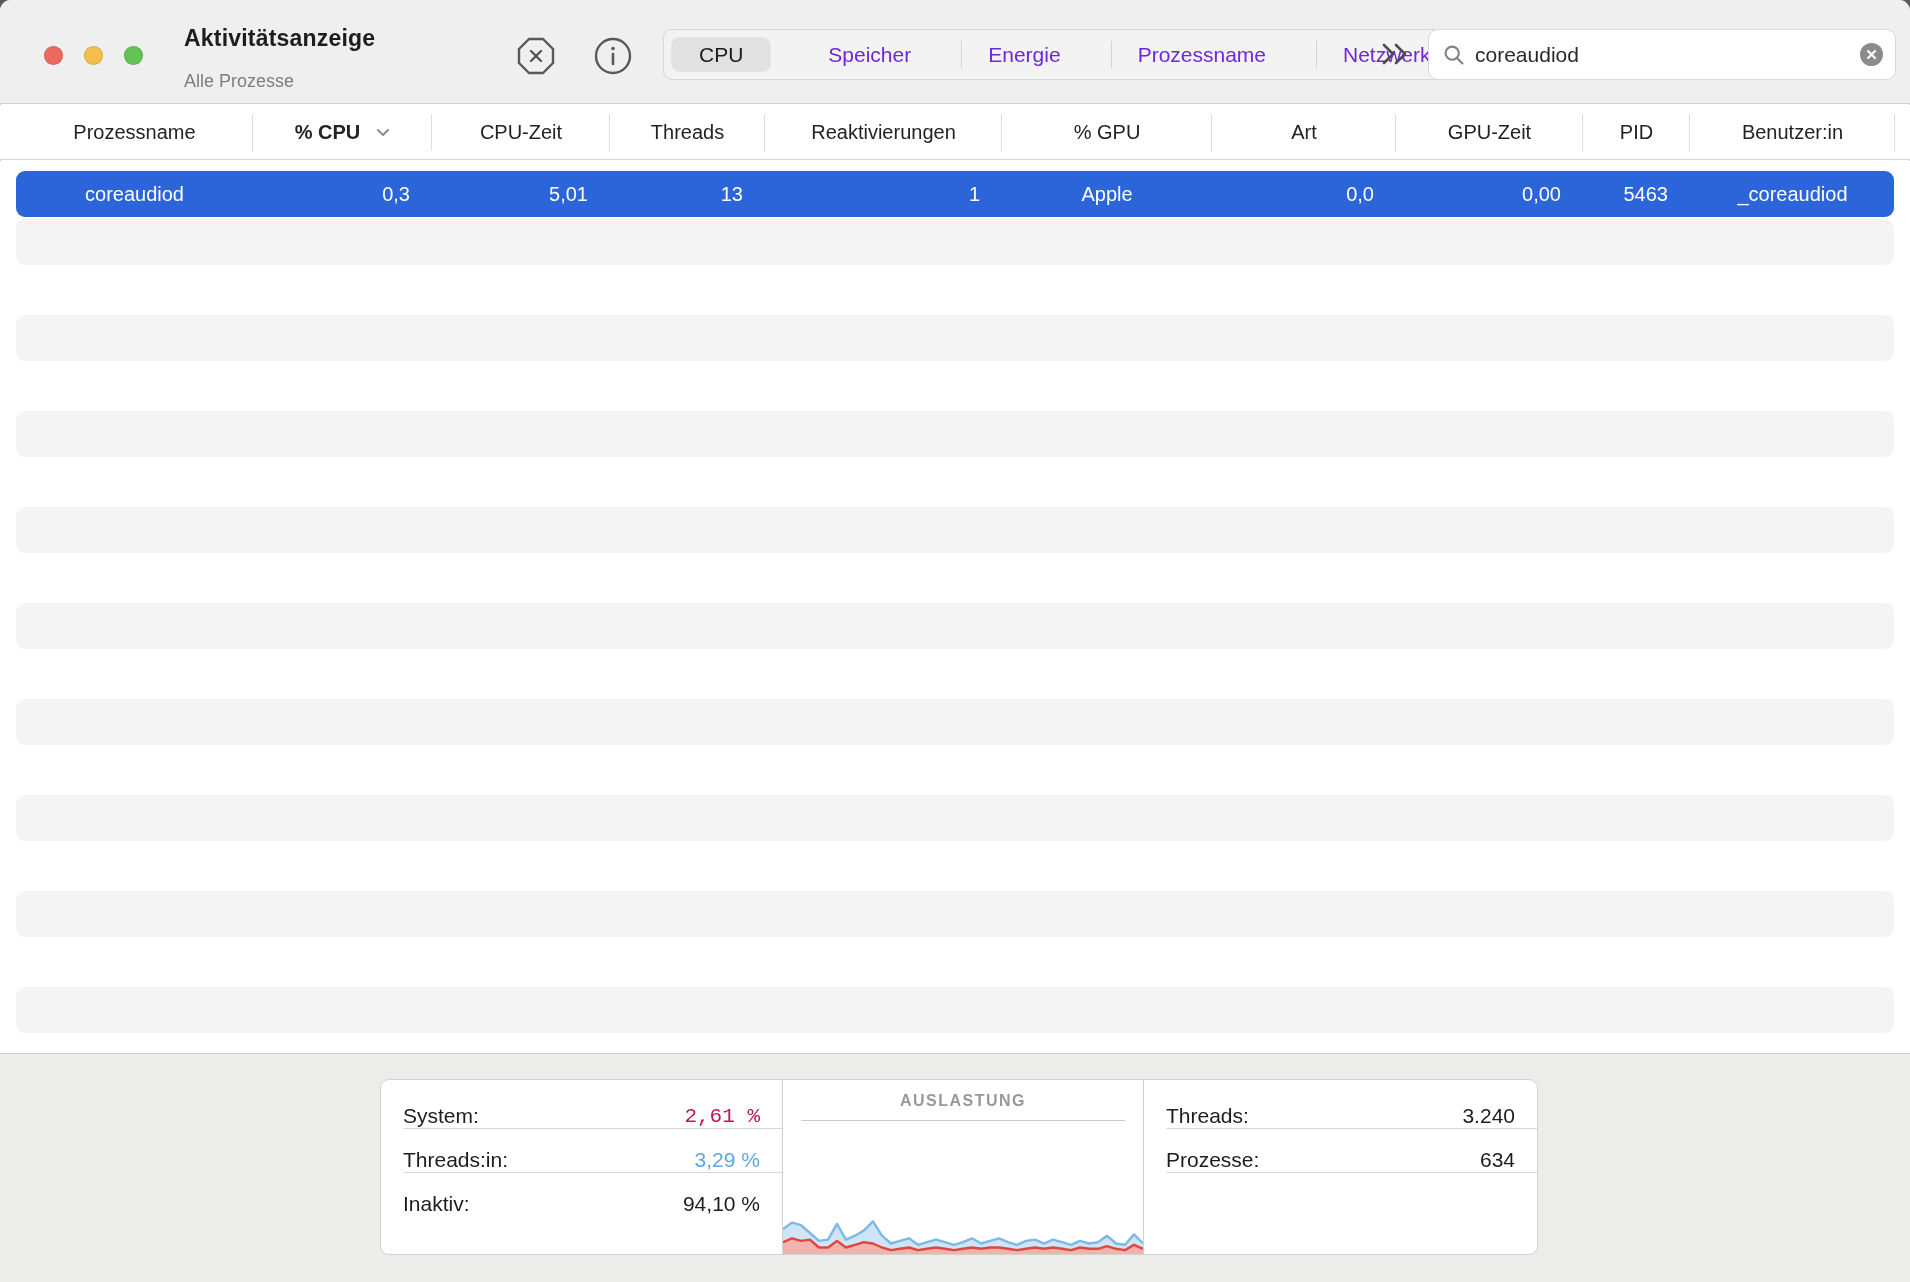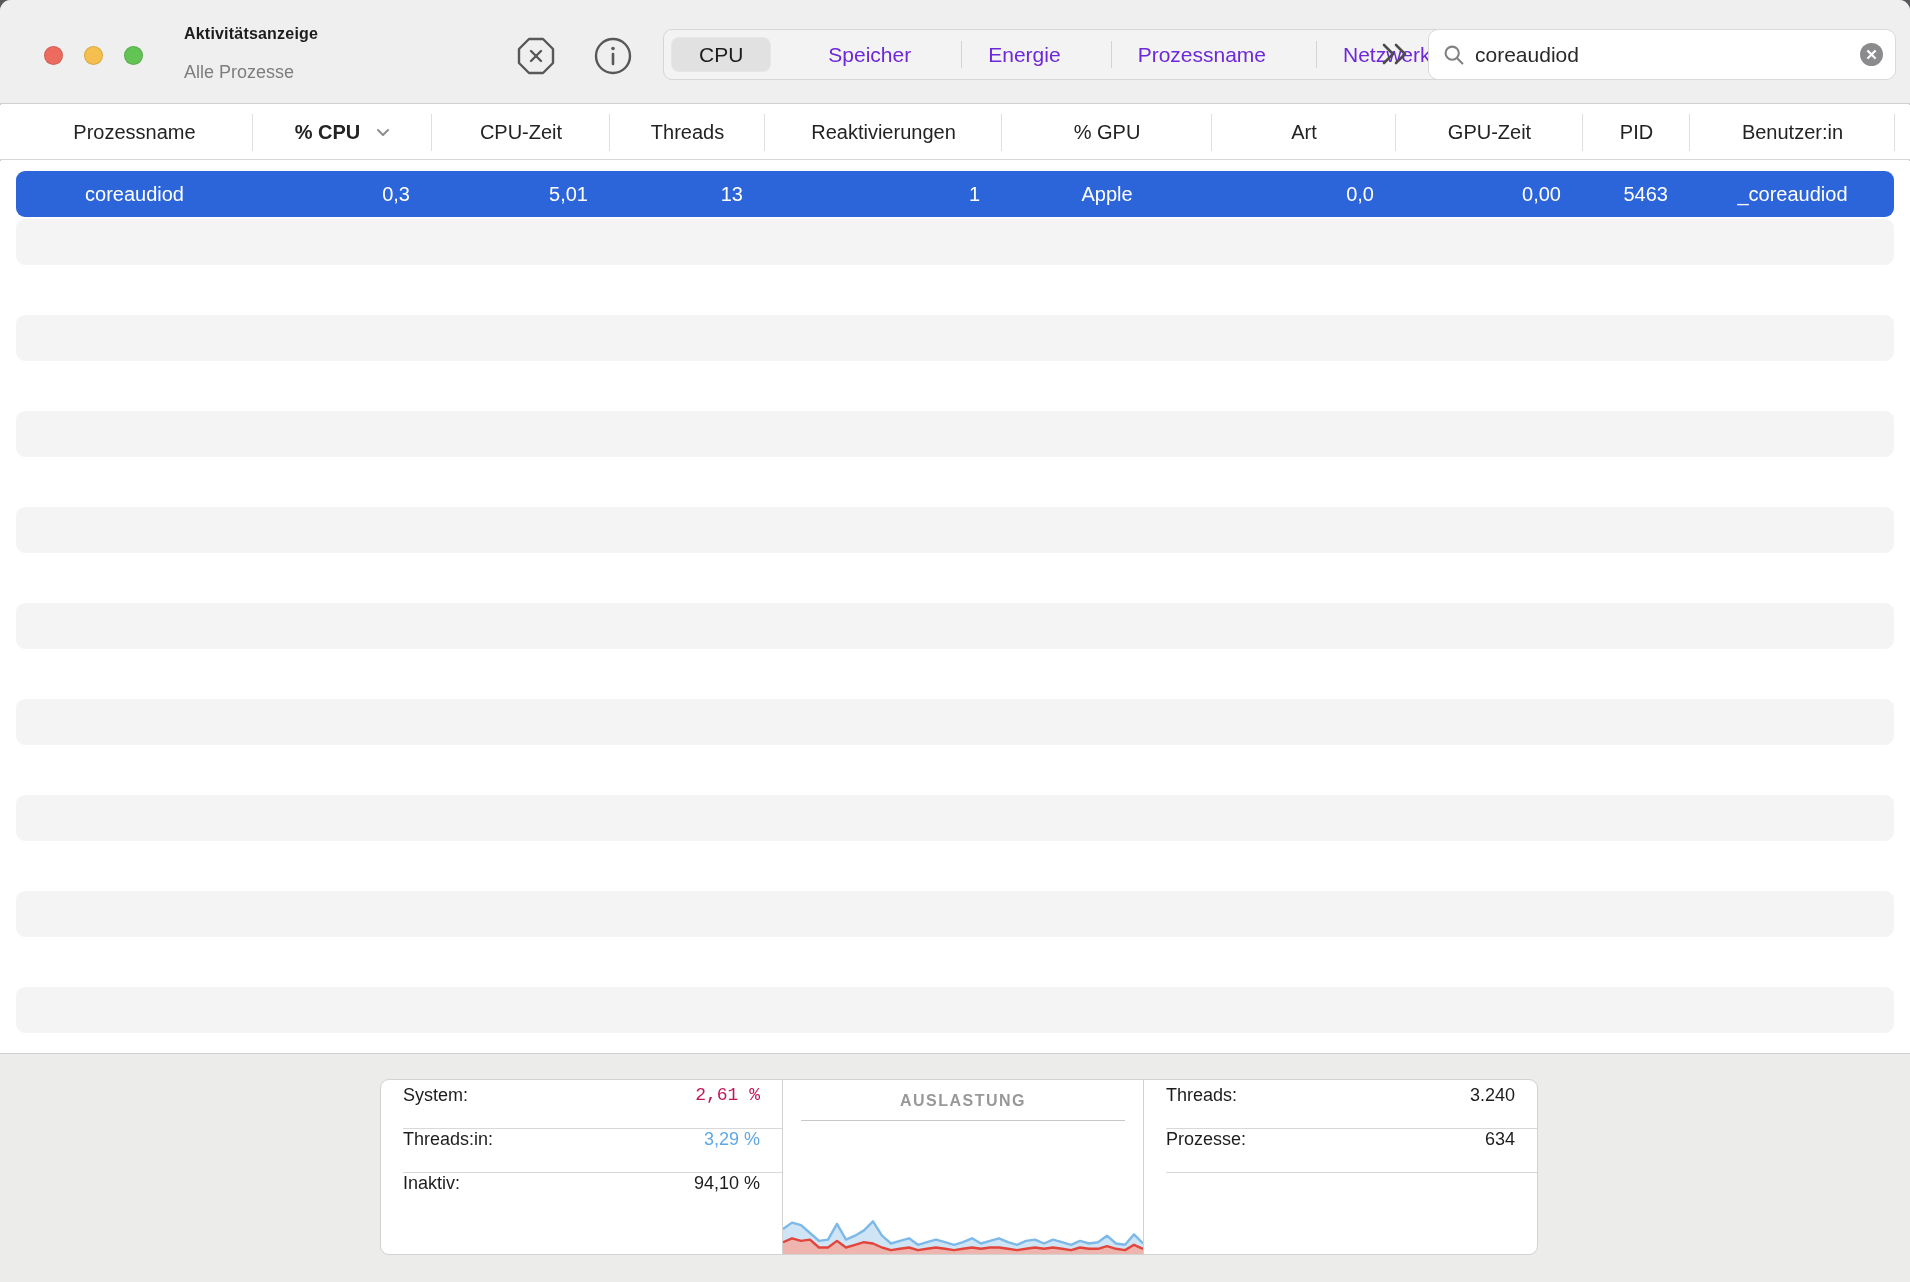--- a/index.html
+++ b/index.html
@@ -9,21 +9,21 @@
             border-radius:11px 11px 0 0; overflow:hidden;
             box-shadow:0 0 0 1px rgba(0,0,0,.22) inset; }
 
   
   .toolbar { position:absolute; left:0; top:0; width:1910px; height:104px;
              background:#f0efef; border-bottom:1px solid #d2d1d1; }
   .lights { position:absolute; left:44px; top:46px; display:flex; gap:21px; }
   .light  { width:19px; height:19px; border-radius:50%;
             box-shadow:0 0 0 1px rgba(0,0,0,.12) inset; }
   .titlewrap { position:absolute; left:184px; top:25px; }
-  .wtitle    { font-size:16px; font-weight:bold; color:#1d1d1f; letter-spacing:.2px; }
+  .wtitle    { font-size:23px; font-weight:bold; color:#1d1d1f; letter-spacing:.2px; }
   .wsubtitle { font-size:18px; color:#7d7d80; margin-top:19px; }
   .iconbtn { position:absolute; top:37px; width:38px; height:38px; border:none;
              background:transparent; cursor:default; }
   .btn-quit { left:517px; } .btn-info { left:594px; }
 
   .segmented { position:absolute; left:663px; top:29px; height:51px;
                display:flex; align-items:stretch; border:1px solid #d7d6d6;
                border-radius:9px; background:#f4f3f3; }
   .segment { position:relative; display:flex; align-items:center; justify-content:center;
              padding:0 27px; font-size:21px; color:#6d28d9; background:transparent;
@@ -72,22 +72,22 @@
   .td.al-r { justify-content:flex-end; padding-right:22px; }
 
   
   .footer { position:absolute; left:0; top:1053px; width:1910px; height:229px;
             background:#ececeb; border-top:1px solid #cfcecd; }
   .statspanel { position:absolute; left:380px; top:25px; width:1158px; height:176px;
                 background:#ffffff; border:1px solid #d3d2d2; border-radius:9px;
                 display:grid; grid-template-columns:401px 361px 394px; overflow:hidden; }
   .fcol { position:relative; }
   .fcol + .fcol { border-left:1px solid #d3d2d2; }
-  .statrow { display:flex; justify-content:space-between; align-items:flex-start;
-             height:43px; margin:0 22px; font-size:18px; color:#1d1d1f; }
+  .statrow { display:flex; justify-content:space-between; align-items:flex-end;
+             height:43px; margin:0 22px; font-size:21px; color:#1d1d1f; }
   .statrow.first { margin-top:5px; }
   .sep { height:1px; background:#d9d8d8; margin:0 0 0 22px; }
   .usage-title { text-align:center; font-size:16px; font-weight:bold; color:#98989a;
                  letter-spacing:1.5px; padding-top:12px; }
   .usage-line { height:1px; background:#c9c8c8; margin:10px 18px 0 18px; }
   .chart { position:absolute; left:0; right:0; bottom:0; height:57px; }
   .chart svg { display:block; width:100%; height:100%; }
 </style>
 </head>
 <body>

